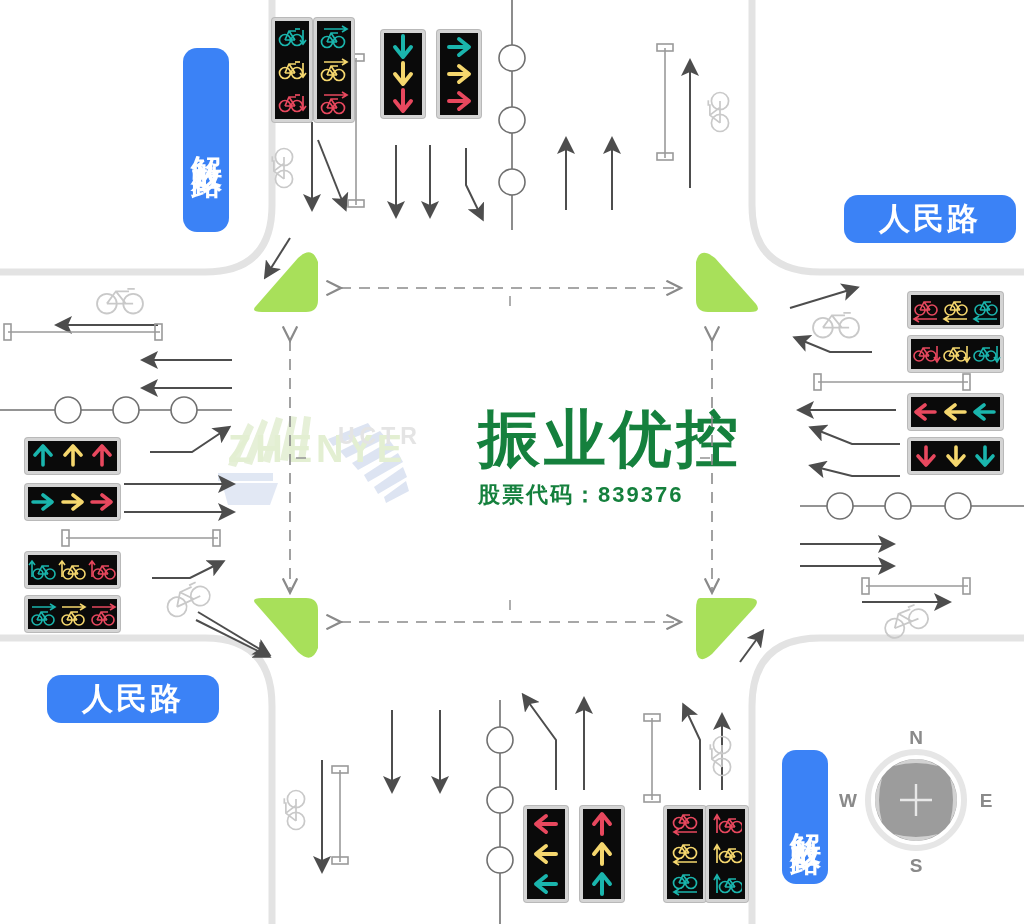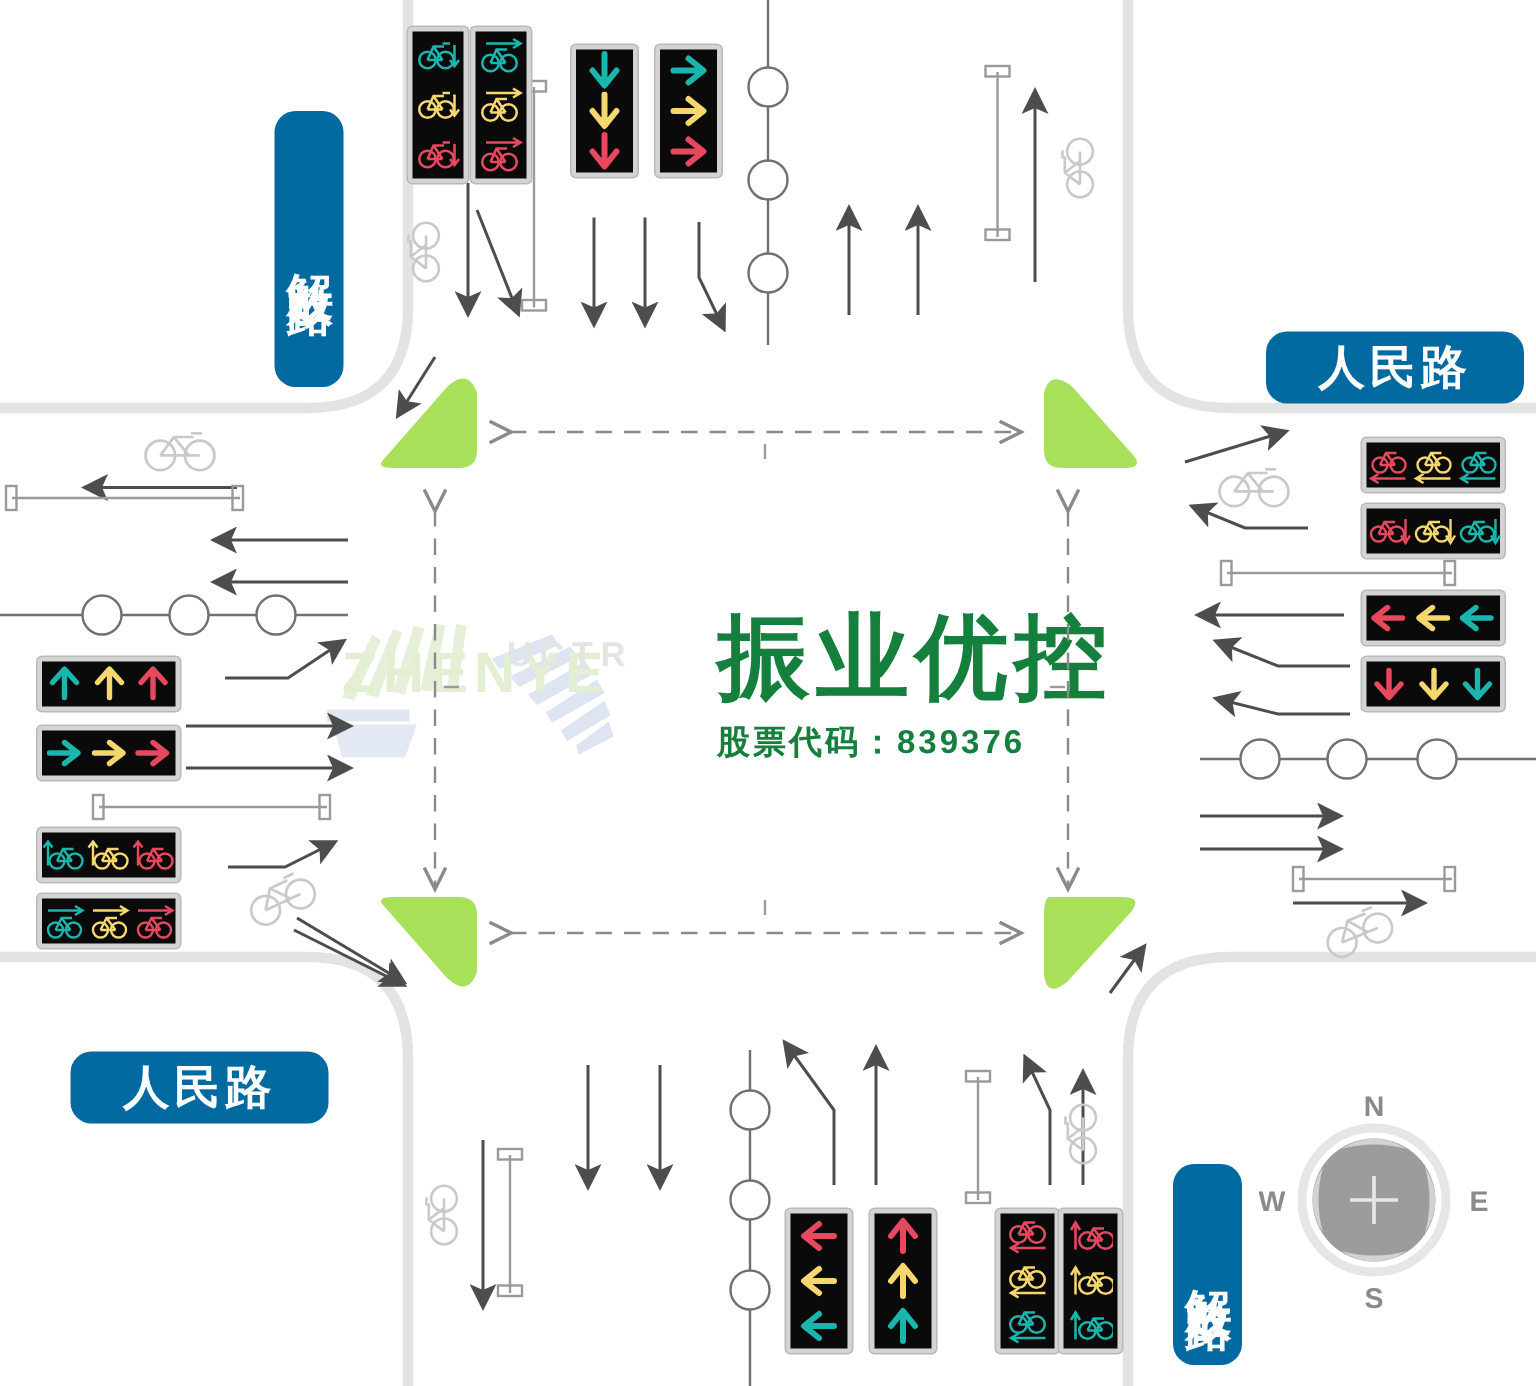--- a/index.html
+++ b/index.html
@@ -1,22 +1,22 @@
 <!DOCTYPE html>
 <html><head>
 <meta charset="utf-8">
 <style>
   html,body{margin:0;padding:0;background:#ffffff;}
   body{width:1024px;height:924px;position:relative;overflow:hidden;
        font-family:"Liberation Sans","DejaVu Sans",sans-serif;}
   #stage{position:absolute;left:0;top:0;width:1024px;height:924px;}
   svg.layer{position:absolute;left:0;top:0;width:1024px;height:924px;}
-  .road-label{position:absolute;background:#0369a1;border-radius:14px;color:#ffffff;
+  .road-label{position:absolute;background:#3b82f6;border-radius:14px;color:#ffffff;
      display:flex;align-items:center;justify-content:center;font-weight:bold;
-     letter-spacing:3px;margin-top:26px;}
+     letter-spacing:3px;}
   .road-label.horiz{font-size:31px;padding:0 14px;}
   .road-label.vert{writing-mode:vertical-rl;font-size:31px;letter-spacing:6px;padding:12px 0;}
   .sig{position:absolute;background:#0a0a0a;border:3px solid #d4d4d4;border-radius:3px;
        box-sizing:border-box;display:flex;box-shadow:0 0 0 1px #b9b9b9;}
   .sig.v{flex-direction:column;}
   .sig.h{flex-direction:row;}
   .sig .lamp{flex:1;display:flex;align-items:center;justify-content:center;}
   .sig .lamp svg{display:block;}
   .compass{position:absolute;}
   .wm{position:absolute;pointer-events:none;}

